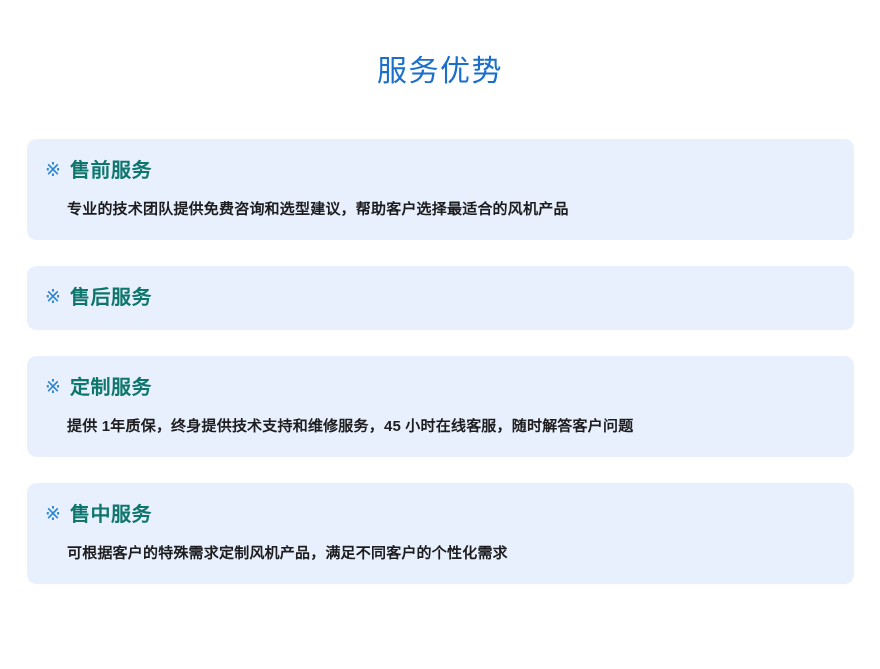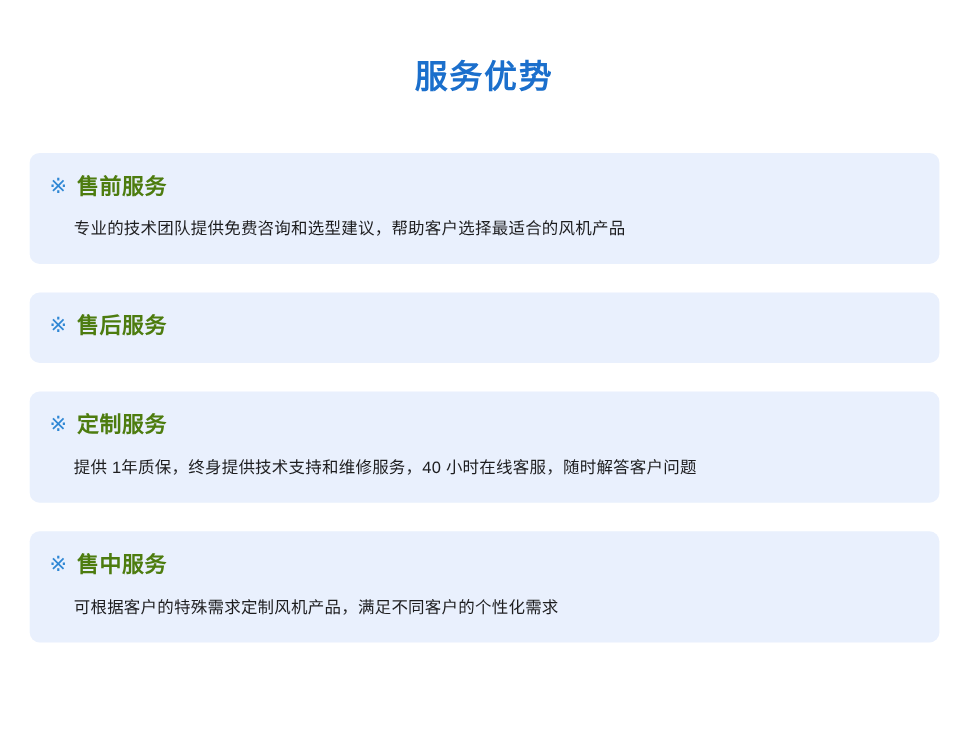--- a/index.html
+++ b/index.html
@@ -23,21 +23,21 @@
     box-sizing: border-box;
   }
 
   
   .page-title {
     margin: 0;
     padding-top: 52px;
     text-align: center;
     font-size: 30px;
     line-height: 38px;
-    font-weight: bold;
+    font-weight: normal;
     letter-spacing: 1.5px;
     color: #1b6fcc;
   }
 
   
   .card-list {
     margin: 0;
     padding: 0;
     list-style: none;
     position: absolute;
@@ -71,31 +71,32 @@
     display: inline-block;
     transform: translateY(-1px);
     font-family: "DejaVu Sans", sans-serif;
   }
 
   .card-title {
     margin: 0;
     font-size: 20px;
     line-height: 28px;
     font-weight: bold;
-    color: #4d7c0f;
+    color: #0f766e;
     letter-spacing: 0.5px;
   }
 
   .card-body {
     margin: 0;
     padding: 13px 26px 0 40px;
     font-size: 15px;
     line-height: 24px;
     color: #1d1d1f;
     letter-spacing: 0.2px;
+    font-weight: bold;
   }
 </style>
 </head>
 <body>
 
 <div class="page">
 
   <h1 class="page-title">服务优势</h1>
 
   <ul class="card-list">
@@ -113,21 +114,21 @@
         <span class="ref-icon">※</span>
         <h2 class="card-title">售后服务</h2>
       </div>
     </li>
 
     <li class="card">
       <div class="card-head">
         <span class="ref-icon">※</span>
         <h2 class="card-title">定制服务</h2>
       </div>
-      <p class="card-body">提供 1年质保，终身提供技术支持和维修服务，40 小时在线客服，随时解答客户问题</p>
+      <p class="card-body">提供 1年质保，终身提供技术支持和维修服务，45 小时在线客服，随时解答客户问题</p>
     </li>
 
     <li class="card">
       <div class="card-head">
         <span class="ref-icon">※</span>
         <h2 class="card-title">售中服务</h2>
       </div>
       <p class="card-body">可根据客户的特殊需求定制风机产品，满足不同客户的个性化需求</p>
     </li>
 

